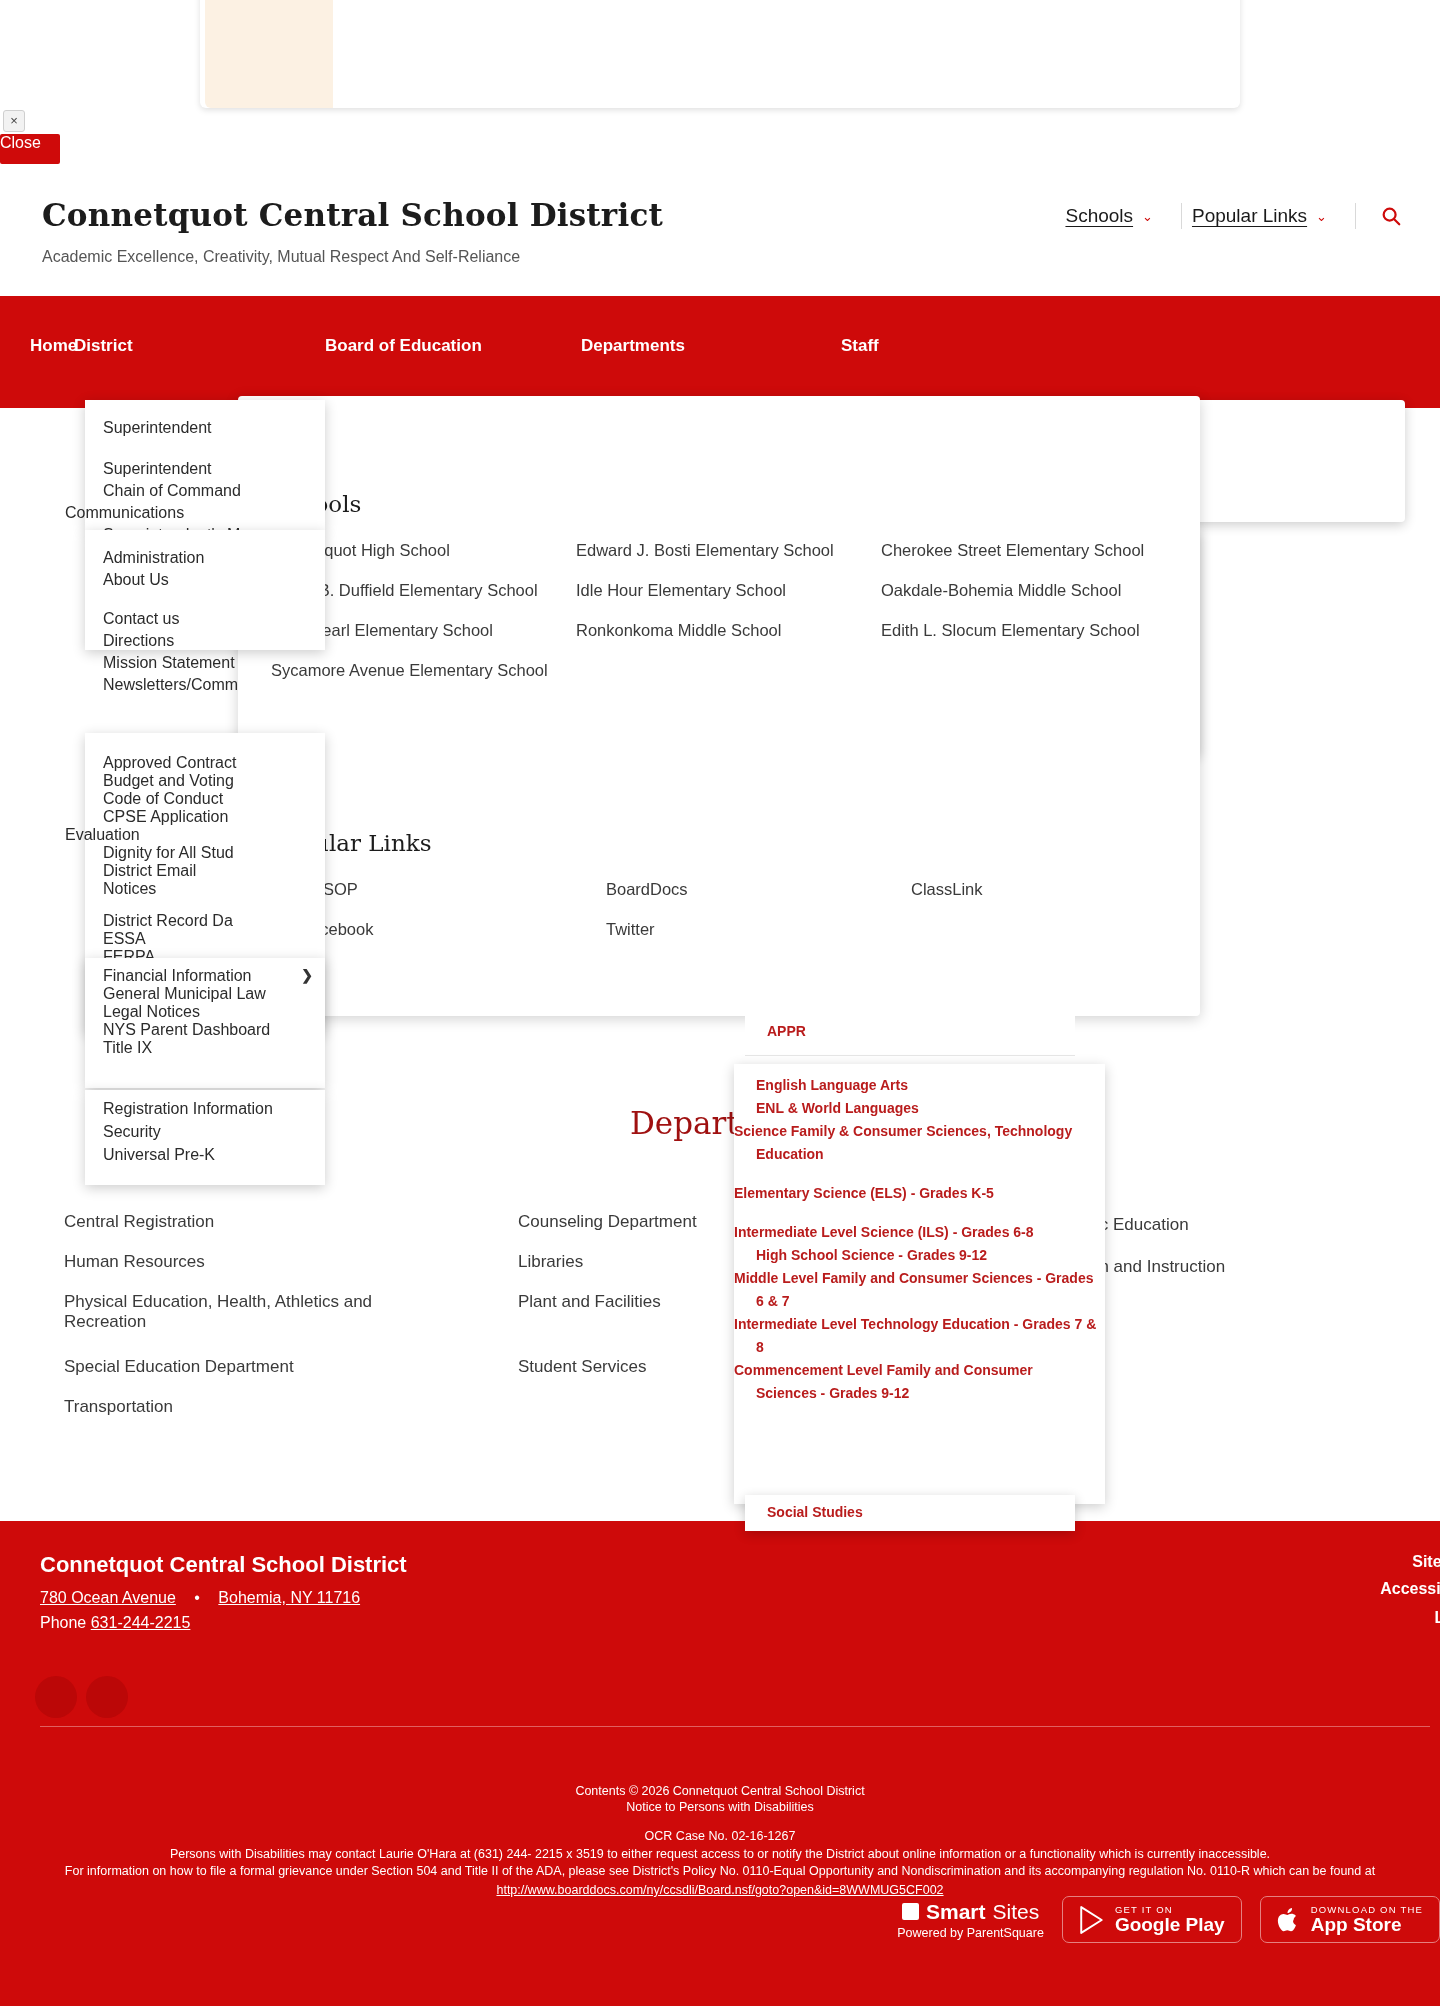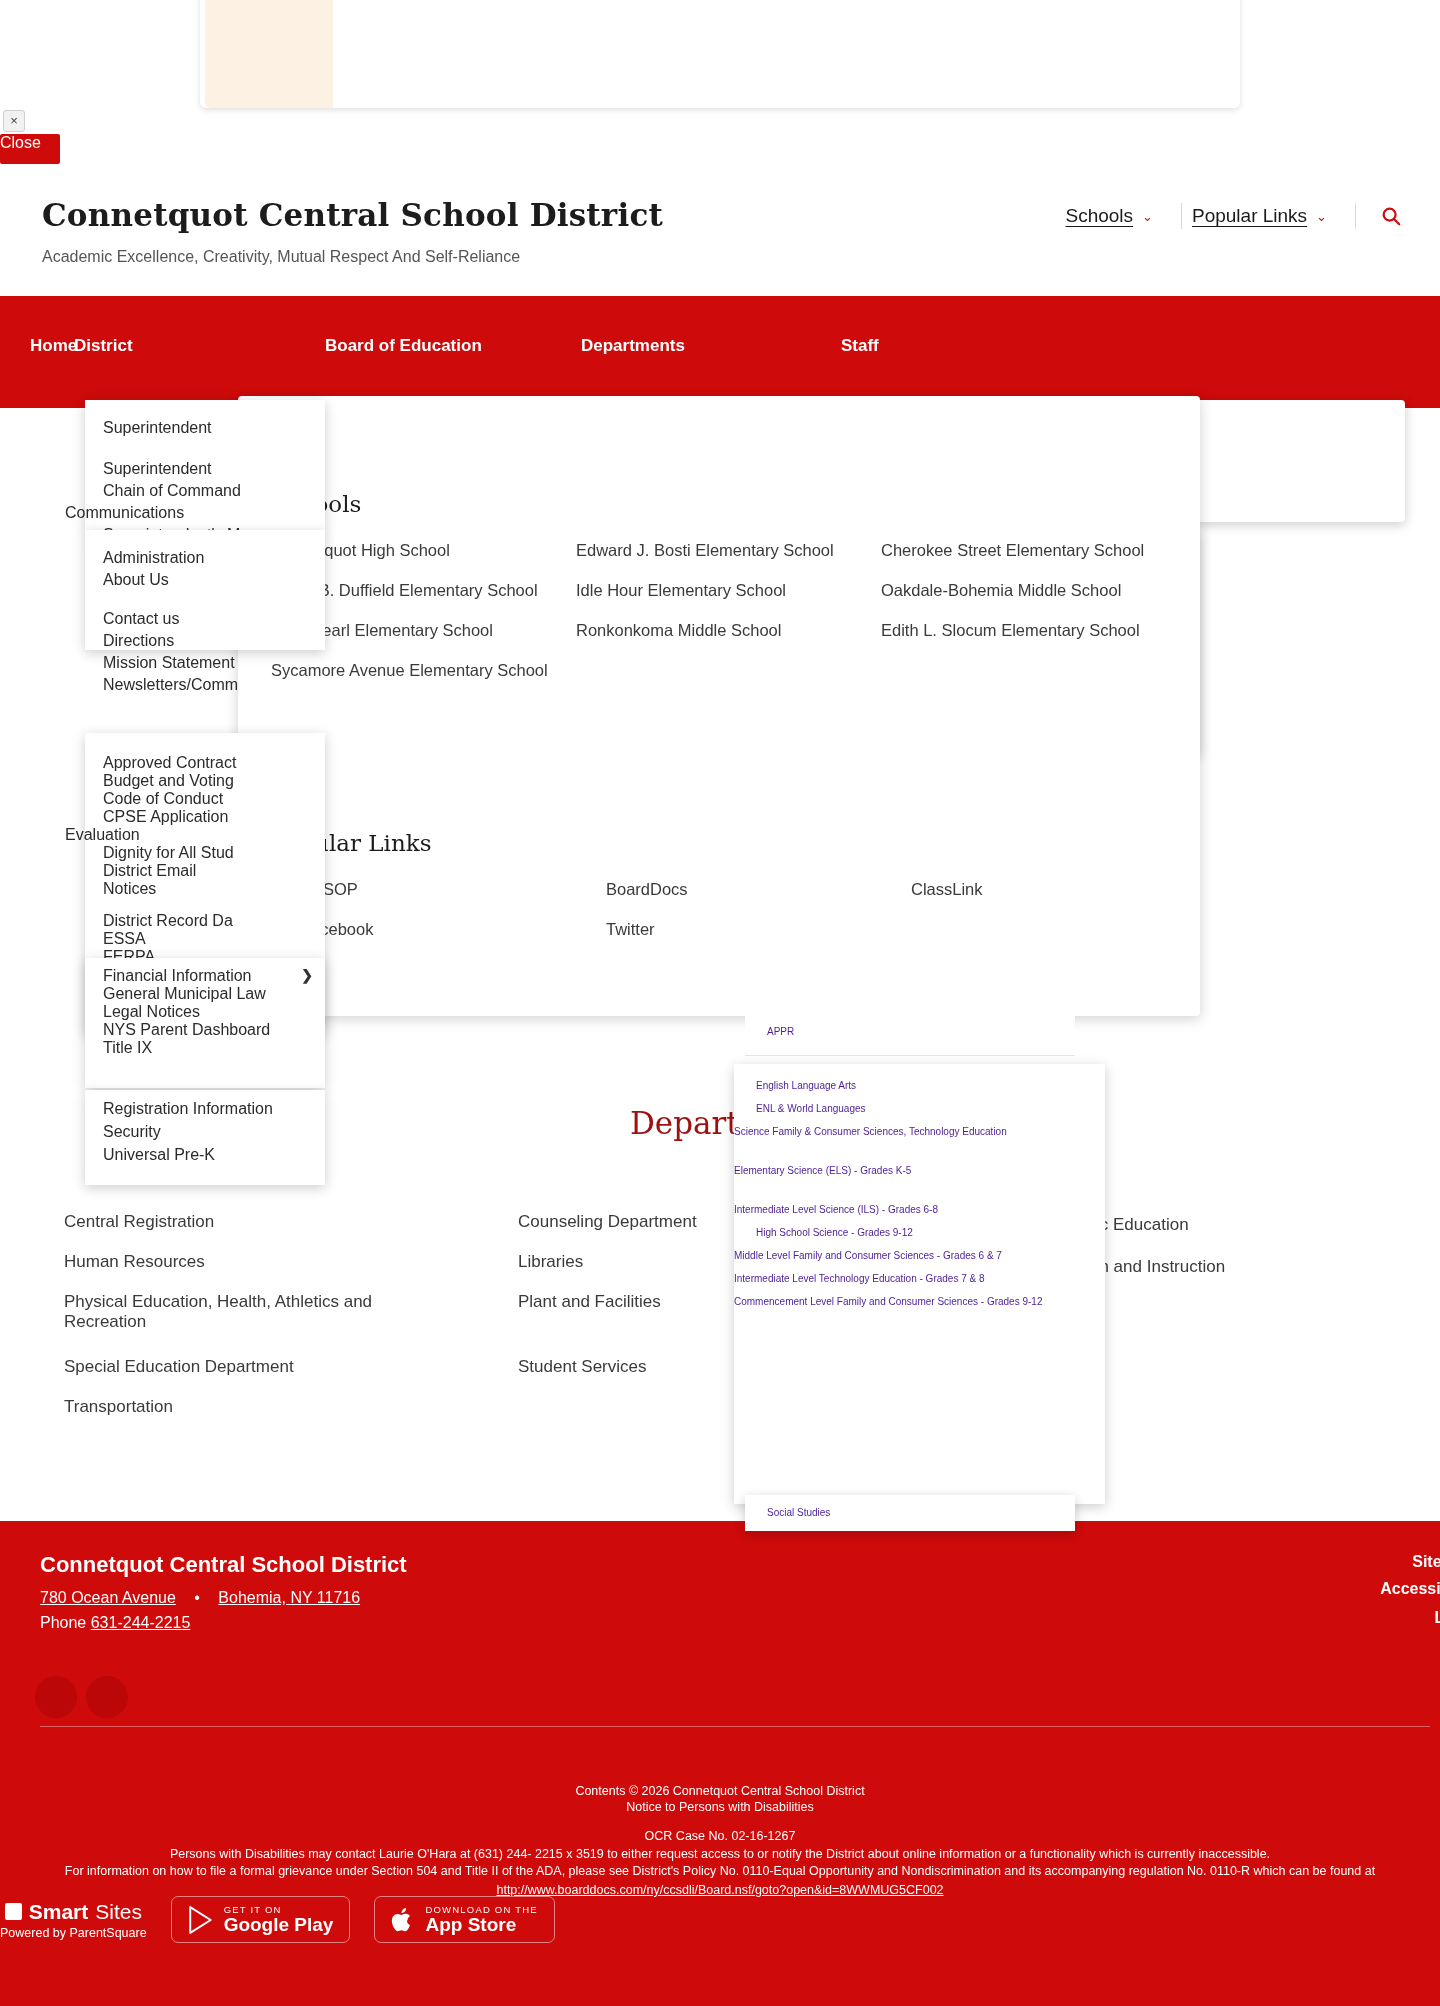--- a/index.html
+++ b/index.html
@@ -96,21 +96,21 @@
   
   #dept-flyout {
     position:absolute; left:712px; top:1006px; width:371px;
     background:#fff; box-shadow:0 3px 12px rgba(0,0,0,.2);margin-left:22px;
   }
   #dept-flyout-top {
     position:absolute; left:745px; top:1006px; width:330px; height:50px;
     background:#fff; border-bottom:1px solid #e6e6e6;
   }
   .dept-fly-item {
-    font-size:10px; color:#4c1d95; cursor:pointer; line-height:23px; padding-left:22px;
+    font-size:14px; color:#b91c1c; cursor:pointer; line-height:23px; padding-left:22px;font-weight:bold;
   }
   
   #footer {
     position:absolute; left:0; top:1521px; width:1440px; height:485px;
     background:#ce0a0a; color:#fff;
   }
   #footer-name {
     position:absolute; left:40px; top:31px; font-size:22px; font-weight:bold; color:#fff;
   }
   #footer-addr { position:absolute; left:40px; top:68px; font-size:16px; }
@@ -126,21 +126,21 @@
   }
   #footer-divider {
     position:absolute; left:40px; top:205px; width:1390px; height:1px; background:#e06060;
   }
   .legal-line { position:absolute; width:1440px; text-align:center; font-size:12.5px; color:#fff; }
   #legal-link-line {
     position:absolute; width:1440px; text-align:center; font-size:12.5px;
     color:#fff; text-decoration:underline; cursor:pointer;
   }
   
-  #badges { position:absolute; left:0; top:375px; width:1440px; display:flex; justify-content:flex-start; align-items:center; gap:24px; }
+  #badges { position:absolute; left:0; top:375px; width:1440px; display:flex; justify-content:flex-end; align-items:center; gap:18px; }
   #smartsites { text-align:center; display:flex; flex-direction:column; align-items:center; }
   #ss-row { display:flex; align-items:center; gap:7px; }
   #ss-square { width:17px; height:17px; background:#fff; border-radius:2px; }
   #ss-smart { font-size:21px; font-weight:bold; color:#fff; }
   #ss-sites  { font-size:21px; color:#fff; }
   #ss-sub { font-size:12.5px; color:#fff; margin-top:2px; }
   .store-badge {
     display:flex; align-items:center; gap:10px; border:1px solid #e58080;
     border-radius:7px; padding:7px 16px; cursor:pointer;
   }

